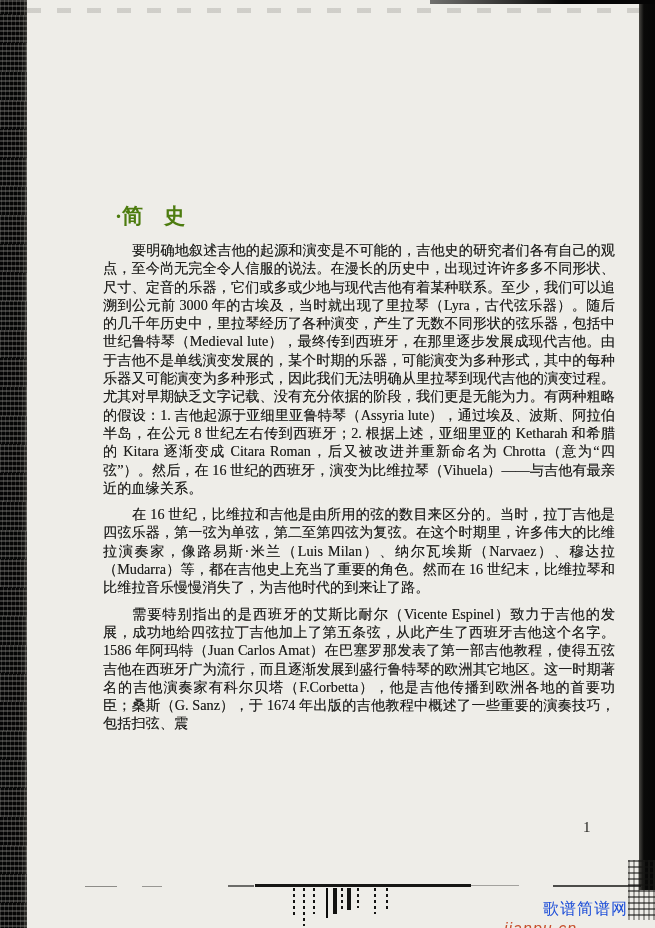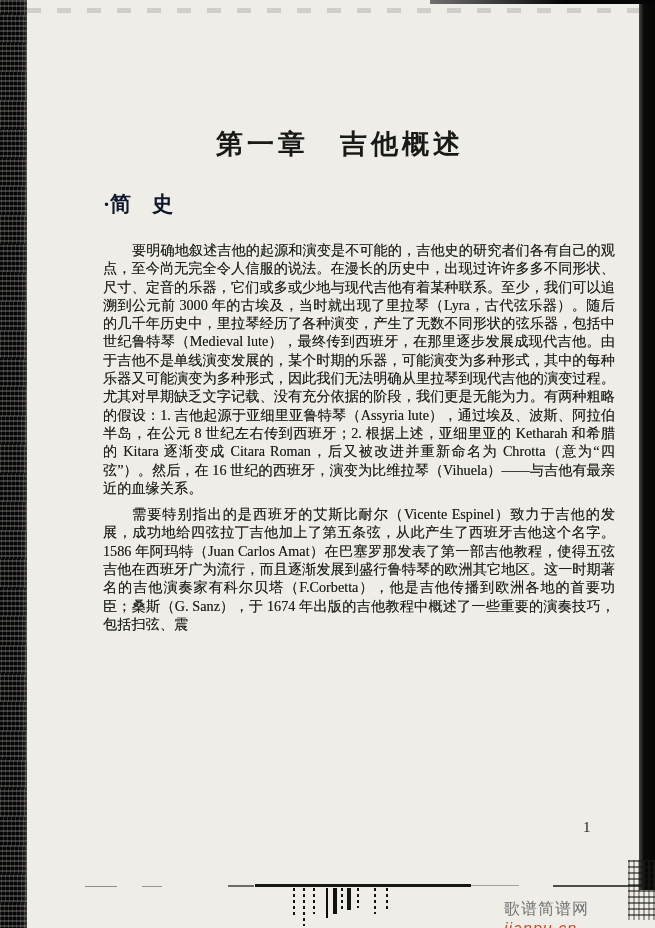--- a/index.html
+++ b/index.html
@@ -45,23 +45,23 @@
   .chapter-title {
     position: absolute; left: 40px; width: 600px; top: 126px;
     margin: 0;
     font-size: 27px; font-weight: 600;
     letter-spacing: 4px;
     text-align: center;
     color: #191917;
   }
   .section-header {
     position: absolute; left: 103px; top: 190px;
-    margin: 0;
+    margin: 12px;
     font-size: 21px; font-weight: 700;
-    color: #0f172a;
+    color: #4d7c0f;
   }
   .text-block {
     position: absolute; left: 95px; top: 233px; width: 528px;
     color: #1d1d1b;
     font-size: 14.2px; line-height: 18.3px;
     text-align: justify;
     text-shadow: 0 0 0.4px rgba(20,20,20,0.55);
   }
   .text-block p { margin: 8px; text-indent: 2.05em; }
   .page-number {
@@ -86,39 +86,39 @@
   .v7  { left: 347px; height: 22px; background: #161614; width: 4px; }
   .v8  { left: 357px; height: 20px; }
   .v9  { left: 374px; height: 26px; }
   .v10 { left: 386px; height: 24px; }
   
   .watermark {
     position: absolute; left: 504px; top: 899px;
     font-size: 16px; letter-spacing: 1px;
     font-family: "Liberation Sans", sans-serif;
   }
-  .wm-name { color: #737373; }
+  .wm-name { color: #1d4ed8; margin-left: 39px; }
   .wm-domain { color: #c8502e; font-style: italic; }
 </style>
 </head>
 <body>
 
 <div class="page">
 
   <div class="band-left"></div>
   <div class="band-right"></div>
   <div class="band-right-tail"></div>
   <div class="edge-top-line"></div>
   <div class="edge-top-shade"></div>
 
-  <h1 class="chapter-title">第一章　吉他概述</h1>
   <h2 class="section-header">·简　史</h2>
 
   <div class="text-block">
     <p>要明确地叙述吉他的起源和演变是不可能的，吉他史的研究者们各有自己的观点，至今尚无完全令人信服的说法。在漫长的历史中，出现过许许多多不同形状、尺寸、定音的乐器，它们或多或少地与现代吉他有着某种联系。至少，我们可以追溯到公元前 3000 年的古埃及，当时就出现了里拉琴（Lyra，古代弦乐器）。随后的几千年历史中，里拉琴经历了各种演变，产生了无数不同形状的弦乐器，包括中世纪鲁特琴（Medieval lute），最终传到西班牙，在那里逐步发展成现代吉他。由于吉他不是单线演变发展的，某个时期的乐器，可能演变为多种形式，其中的每种乐器又可能演变为多种形式，因此我们无法明确从里拉琴到现代吉他的演变过程。尤其对早期缺乏文字记载、没有充分依据的阶段，我们更是无能为力。有两种粗略的假设：1. 吉他起源于亚细里亚鲁特琴（Assyria lute），通过埃及、波斯、阿拉伯半岛，在公元 8 世纪左右传到西班牙；2. 根据上述，亚细里亚的 Ketharah 和希腊的 Kitara 逐渐变成 Citara Roman，后又被改进并重新命名为 Chrotta（意为“四弦”）。然后，在 16 世纪的西班牙，演变为比维拉琴（Vihuela）——与吉他有最亲近的血缘关系。</p>
+    <p>在 16 世纪，比维拉和吉他是由所用的弦的数目来区分的。当时，拉丁吉他是四弦乐器，第一弦为单弦，第二至第四弦为复弦。在这个时期里，许多伟大的比维拉演奏家，像路易斯·米兰（Luis Milan）、纳尔瓦埃斯（Narvaez）、穆达拉（Mudarra）等，都在吉他史上充当了重要的角色。然而在 16 世纪末，比维拉琴和比维拉音乐慢慢消失了，为吉他时代的到来让了路。</p>
     <p>需要特别指出的是西班牙的艾斯比耐尔（Vicente Espinel）致力于吉他的发展，成功地给四弦拉丁吉他加上了第五条弦，从此产生了西班牙吉他这个名字。1586 年阿玛特（Juan Carlos Amat）在巴塞罗那发表了第一部吉他教程，使得五弦吉他在西班牙广为流行，而且逐渐发展到盛行鲁特琴的欧洲其它地区。这一时期著名的吉他演奏家有科尔贝塔（F.Corbetta），他是吉他传播到欧洲各地的首要功臣；桑斯（G. Sanz），于 1674 年出版的吉他教程中概述了一些重要的演奏技巧，包括扫弦、震</p>
   </div>
 
   <div class="page-number">1</div>
 
   <div class="bline b1"></div>
   <div class="bline b2"></div>
   <div class="bline b3"></div>
   <div class="bline b4"></div>
   <div class="bline b5"></div>

